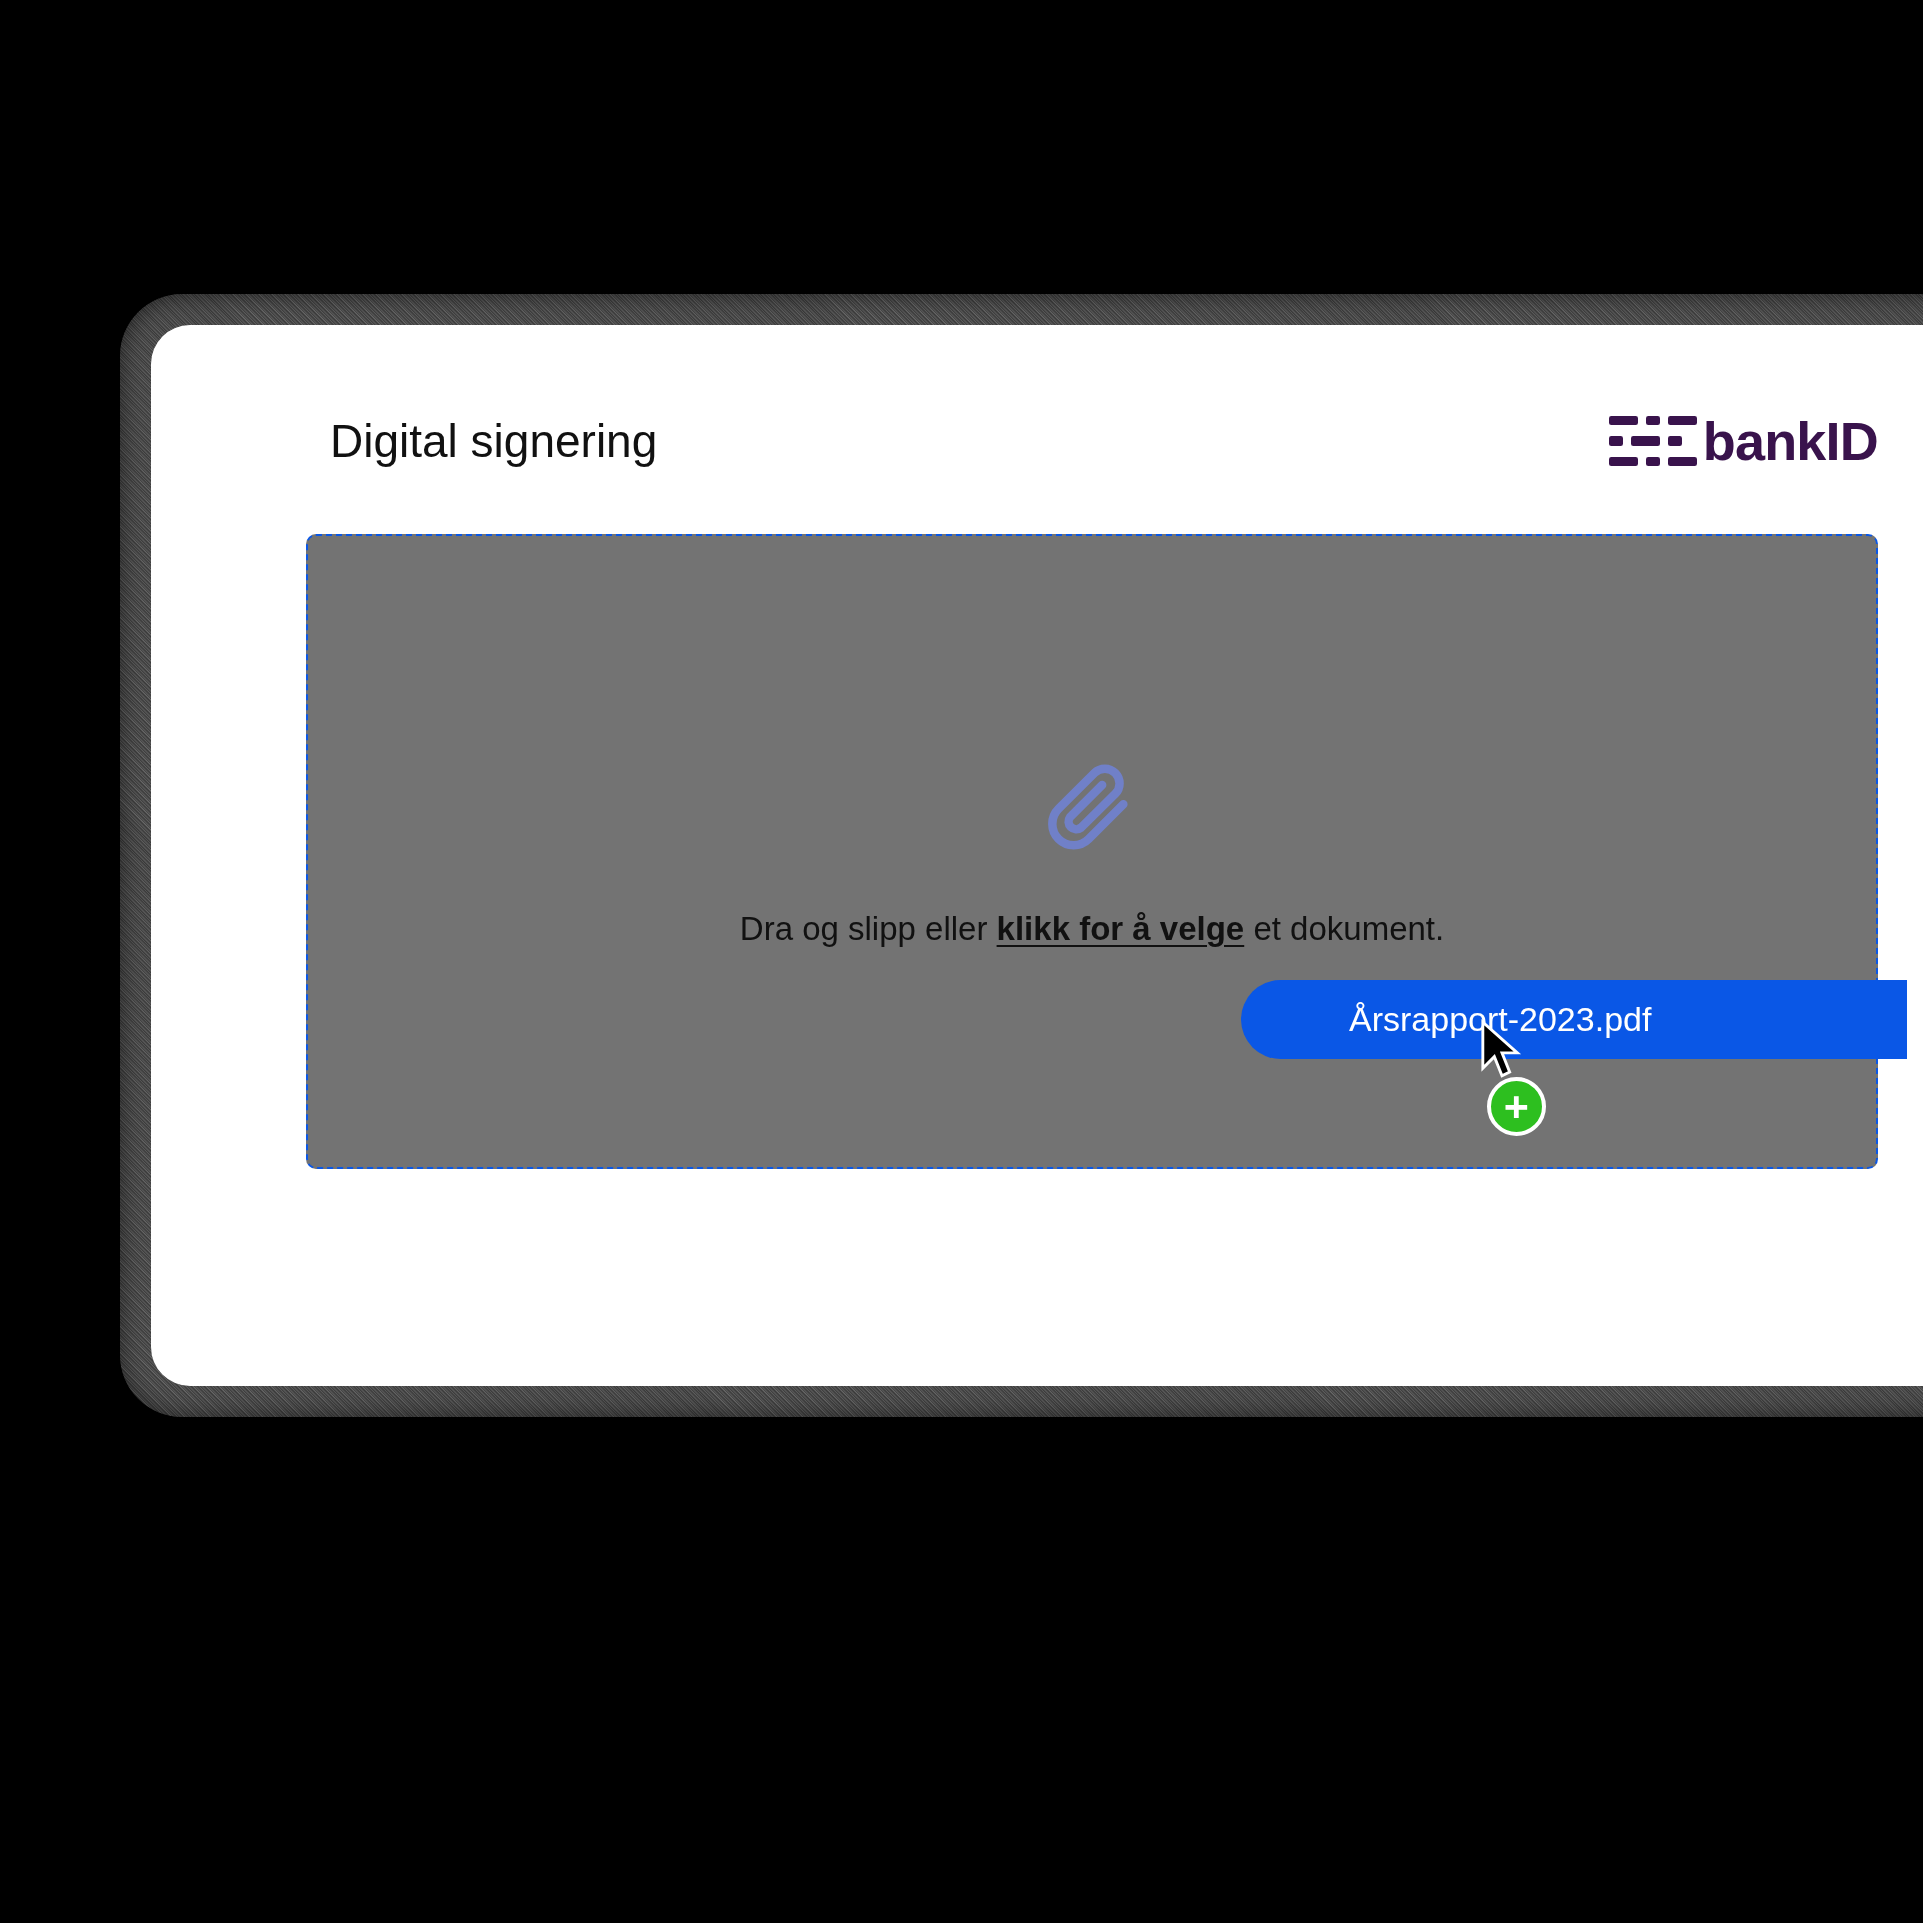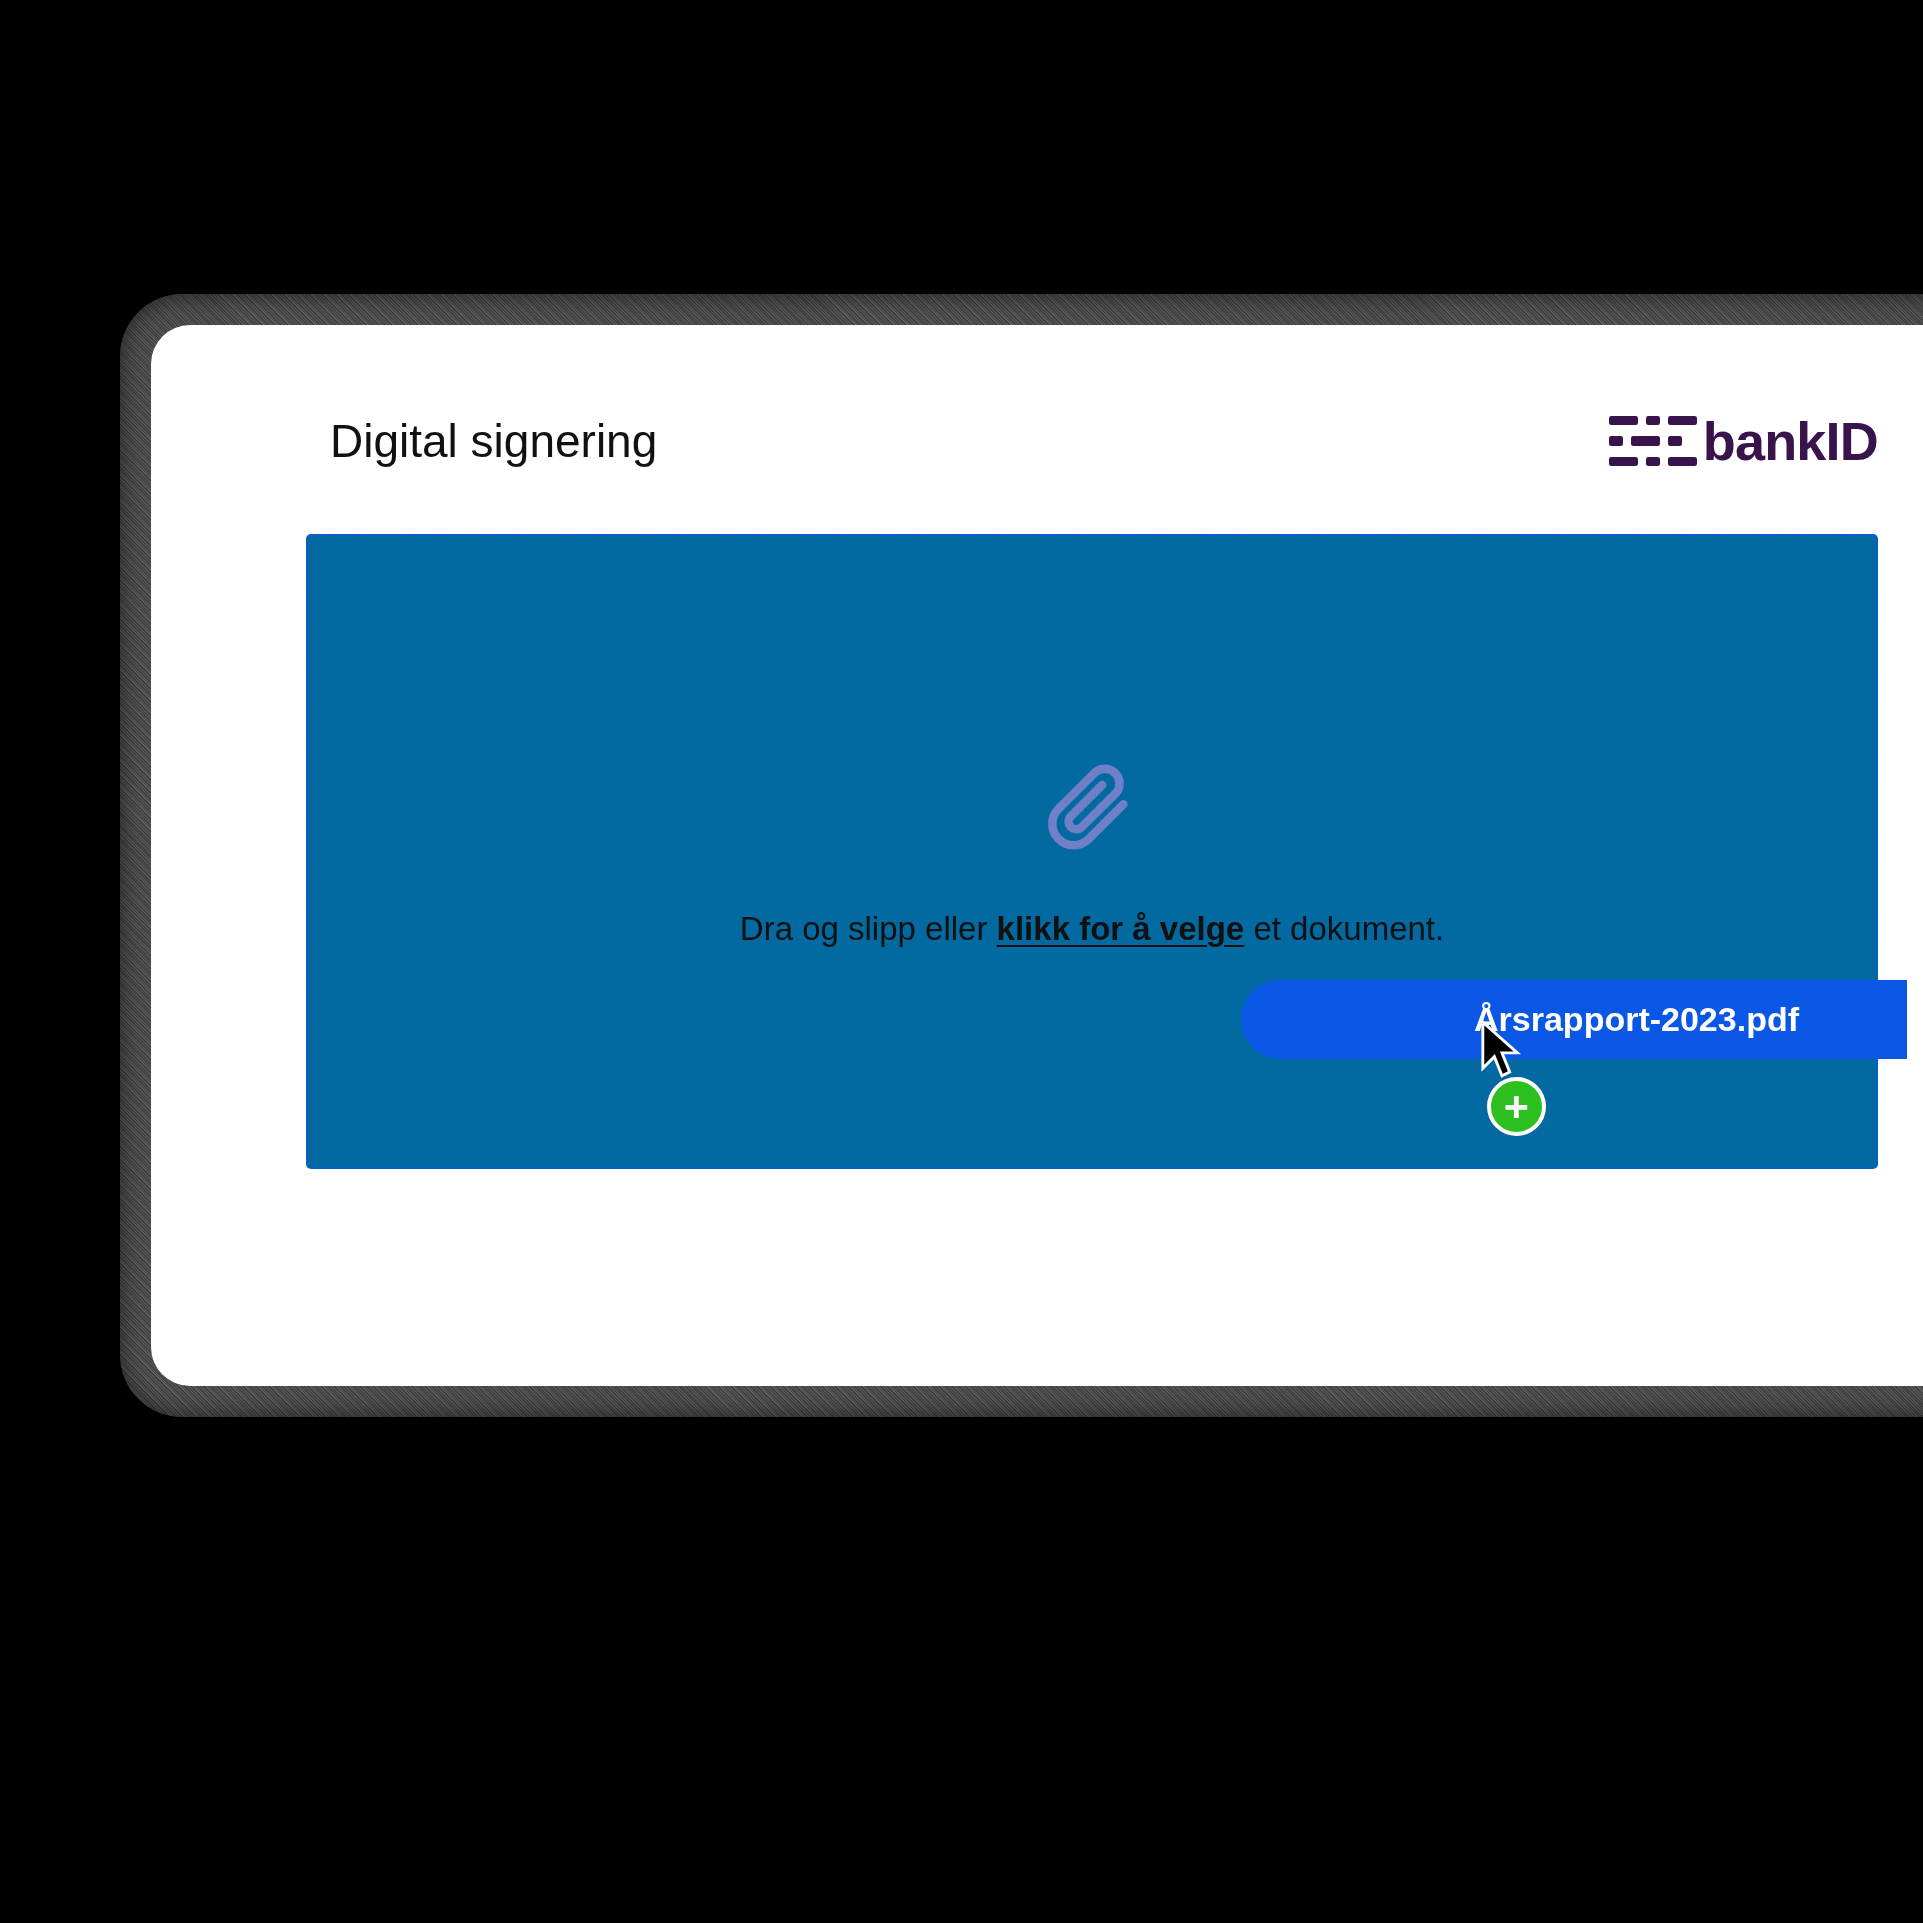--- a/index.html
+++ b/index.html
@@ -64,22 +64,22 @@
     }
     .dash-s { width: 14px; height: 9.3px; background: #39134C; border-radius: 2.3px; }
     .dash-m { width: 29px; height: 9.3px; background: #39134C; border-radius: 2.3px; }
     .brand-text {
       font-size: 54px;
       font-weight: 600;
       letter-spacing: -0.8px;
     }
     .dropzone {
       border: 2.3px dashed #0A57E6;
-      background: #0369a1;
-      border-radius: 5px;
+      background: #737373;
+      border-radius: 10px;
       height: 635px;
       display: flex;
       flex-direction: column;
       align-items: center;
       justify-content: center;
       gap: 46px;
       position: relative;
     }
     .paperclip-icon {
       width: 93px;
@@ -101,22 +101,21 @@
       bottom: 108px;
       right: -31px;
       background: #0A57E6;
       color: #fff;
       font-size: 34px;
       padding: 20px 108px 20px 108px;
       border-radius: 46px 0 0 46px;
       display: flex;
       align-items: center;
       min-width: 666px;
-      justify-content: flex-end;
-      font-weight: bold;
+      justify-content: flex-start;
     }
     .cursor-wrap {
       position: absolute;
       bottom: 31px;
       left: calc(50% + 387px);
       z-index: 10;
     }
     .plus-badge {
       width: 59px;
       height: 59px;

